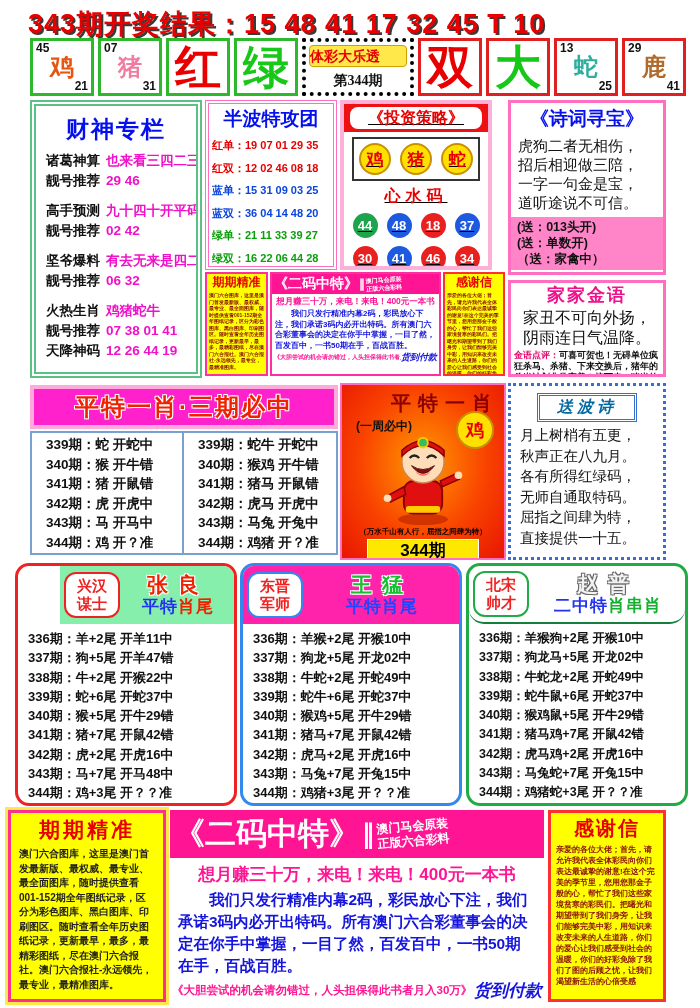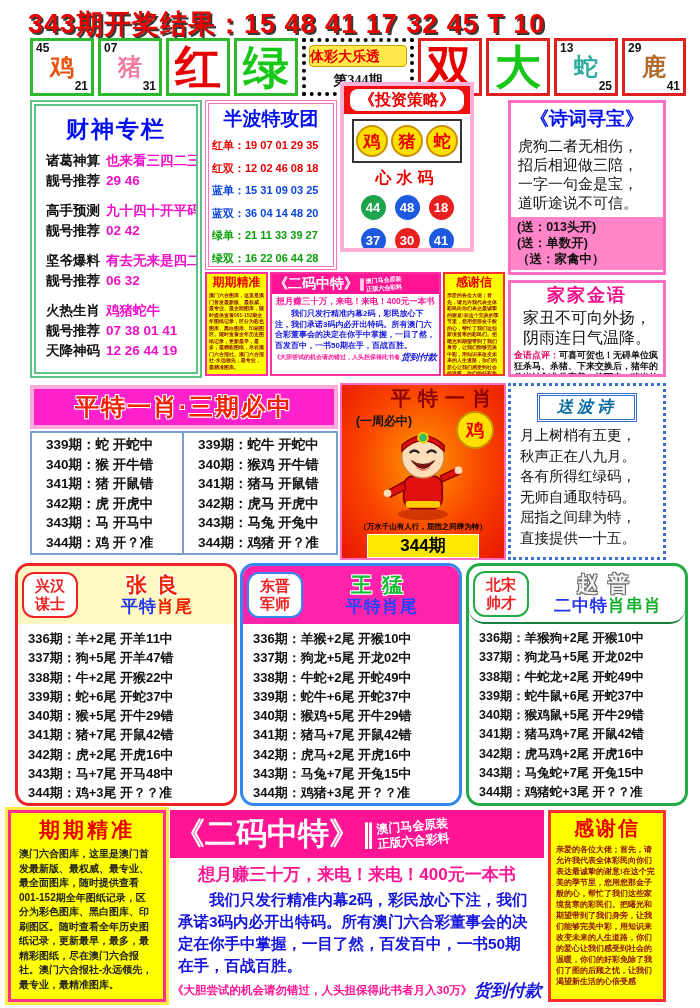--- a/index.html
+++ b/index.html
@@ -40,22 +40,22 @@
 
   
   .banbo { position:absolute; left:205px; top:100px; width:132px; height:170px;
            border:4px double #ff6ec0; background:#fff; overflow:hidden; }
   .bb-title { color:#0510ee; font-size:19px; font-weight:900; text-align:center; margin-top:2px; }
   .bb-rows { padding:2px 0 0 3px; }
   .bb-row { font-size:11px; font-weight:800; line-height:22.5px; white-space:nowrap; }
   .bb-row.red { color:#e80000; } .bb-row.blue { color:#0b45dd; } .bb-row.green { color:#0aa00a; }
 
   
-  .touzi { position:absolute; left:340px; top:82px; width:134px; height:170px;
-           border:4px solid #ffb0d8; background:#fff; overflow:hidden; }
+  .touzi { position:absolute; left:340px; top:100px; width:152px; height:170px;
+           border:4px solid #ffb0d8; background:#fff; overflow:hidden;text-decoration:underline; }
   .tz-head { background:#ee1111; padding:3px 6px; }
   .tz-head-inner { background:#fff; border-radius:8px; text-align:center; color:#e80000;
                    font-size:16px; font-weight:900; line-height:22px; }
   .tz-zbox { border:2px solid #333; margin:5px 8px 0; display:flex; justify-content:space-around; padding:4px 0; }
   .tz-zc { width:32px; height:32px; background:#ffe000; border:2px solid #c89000; border-radius:50%;
            color:#e80000; font-weight:900; font-size:17px; display:flex; align-items:center; justify-content:center; }
   .tz-sub { color:#e80000; font-size:16px; font-weight:900; text-align:center; letter-spacing:5px; margin-top:5px; }
   .tz-balls { display:flex; flex-wrap:wrap; justify-content:center; gap:8px 9px; padding:6px 4px 0; }
   .ball { width:25px; height:25px; border-radius:50%; color:#fff; font-weight:800; font-size:13px;
           display:flex; align-items:center; justify-content:center; }
@@ -103,21 +103,21 @@
   .ptb-title { color:#ee2200; font-size:24px; font-weight:900; letter-spacing:2px;
                text-shadow:1px 1px 0 #fff,-1px -1px 0 #fff,1px -1px 0 #fff,-1px 1px 0 #fff; white-space:nowrap; }
   .ptb-table { border:2px solid #7aa0cc; background:#fff; display:flex; height:124px; margin-top:2px; }
   .ptb-col { width:50%; padding:2px 0 0 14px; }
   .ptb-col.first { border-right:2px solid #7aa0cc; }
   .ptb-row { font-size:13.5px; font-weight:800; line-height:19.5px; color:#111; white-space:nowrap; }
 
   
   .ptx { position:absolute; left:340px; top:383px; width:166px; height:177px; border:2px solid #ff6ec0;
          background:radial-gradient(ellipse at 50% 45%, #ff9a00 0%, #f94300 55%, #e81600 100%); overflow:hidden; }
-  .ptx-title { color:#8a0000; font-size:20px; font-weight:900; letter-spacing:7px; text-align:center; white-space:nowrap;padding-left:44px; }
+  .ptx-title { color:#8a0000; font-size:20px; font-weight:900; letter-spacing:7px; text-align:center; margin-top:5px; white-space:nowrap;padding-left:44px; }
   .ptx-sub { color:#111; font-size:12px; font-weight:900; margin:1px 0 0 14px; }
   .ptx-zc { position:absolute; right:10px; top:26px; width:38px; height:38px; background:#ffe000;
             border:2px solid #c89000; border-radius:50%; color:#e80000; font-weight:900; font-size:18px;
             display:flex; align-items:center; justify-content:center; }
   .ptx-cartoon { display:flex; justify-content:center; margin-top:0px; }
   .ptx-caption { color:#000; font-size:7.5px; font-weight:800; text-align:center; white-space:nowrap; }
   .ptx-issue { background:#ffe800; border:1px solid #fff; width:112px; margin:2px auto 0; text-align:center;
                font-size:17px; font-weight:800; color:#000; line-height:22px; }
 
   
@@ -126,21 +126,21 @@
   .sb-titlebox { border:3px double #3a6ecc; width:100px; margin:7px auto 3px; text-align:center; padding:1px 0; }
   .sb-title { color:#0369a1; font-size:16px; font-weight:700; font-style:italic; letter-spacing:4px; }
   .sb-lines { padding-left:9px; font-size:14.5px; line-height:20.5px; color:#111; }
 
   
   .bcol { position:absolute; top:563px; width:222px; height:243px; border-radius:14px; background:#fff; overflow:hidden; }
   .bcol.c1 { left:15px;  border:3px solid #ee2222; }
   .bcol.c2 { left:240px; border:3px solid #3388ee; }
   .bcol.c3 { left:466px; border:3px solid #22aa44; }
   .bhead { height:58px; display:flex; align-items:center; }
-  .c1 .bhead { background:#fef9c3; }
+  .c1 .bhead { background:#86efac;margin-left:42px; }
   .c2 .bhead { background:#ff22aa; }
   .c3 .bhead { background:#ffffff; border-bottom:2px solid #15803d;border-radius:15px; }
   .badge { width:56px; margin:0 2px 0 4px; background:#fff; border-radius:12px; text-align:center;
            font-weight:900; font-size:15px; line-height:18px; padding:3px 0; color:#ee2222; }
   .c1 .badge { border:2px solid #ee2222; }
   .c2 .badge { border:2px solid #3388ee; }
   .c3 .badge { border:2px solid #22aa44; }
   .bhead-right { flex:1; text-align:center; }
   .bname { font-size:21px; font-weight:900; letter-spacing:10px; line-height:24px; white-space:nowrap; }
   .c1 .bname { color:#ee2200; text-shadow:1px 1px 0 #fff,-1px -1px 0 #fff,1px -1px 0 #fff,-1px 1px 0 #fff; }

